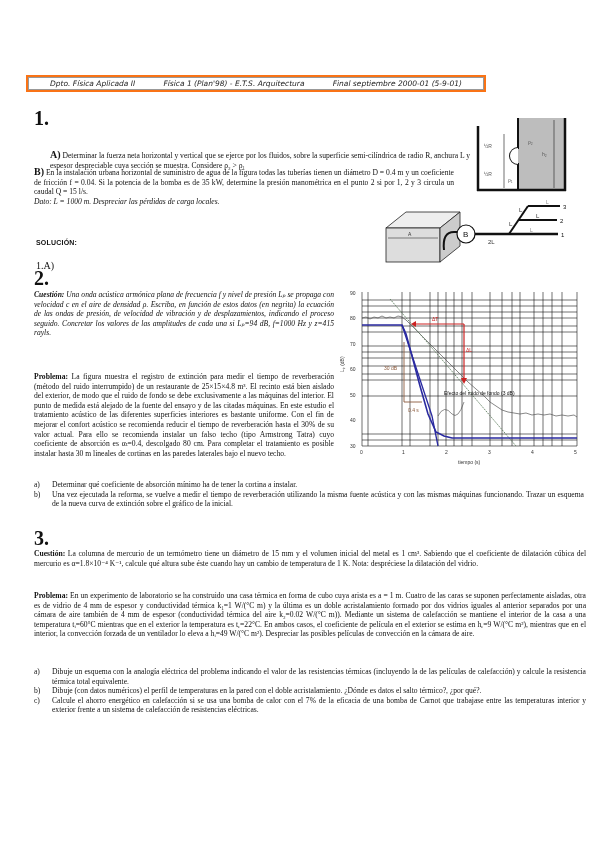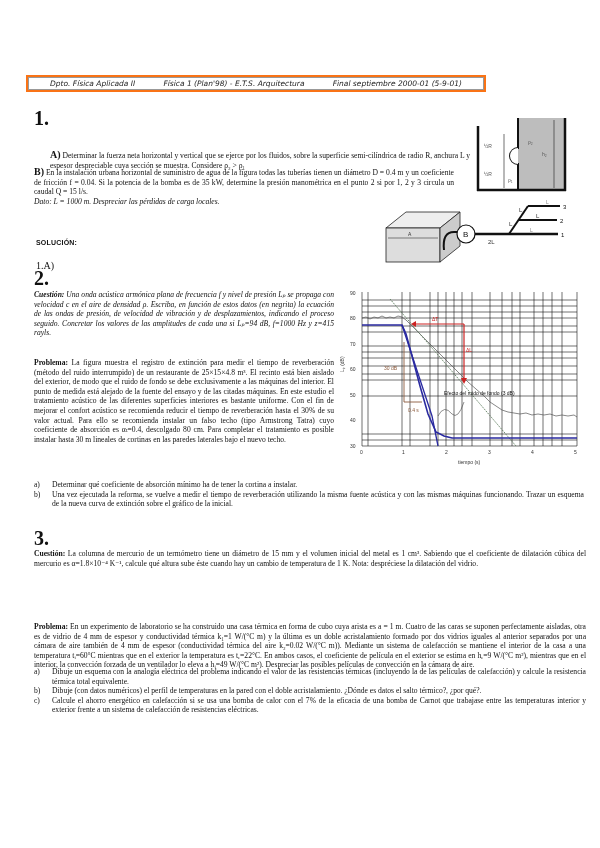--- a/index.html
+++ b/index.html
@@ -83,21 +83,21 @@
 <div class="abs sol" style="left:36px;top:239px;">SOLUCIÓN:</div>
 <div class="abs para" style="left:36px;top:261px;font-size:10px;">1.A)</div>
 
 <div class="abs qnum" style="left:34px;top:268px;">2.</div>
 
 <div class="abs para" style="left:34px;top:290px;width:300px;font-style:italic;">
   <b>Cuestión:</b>
   <span>Una onda acústica armónica plana de frecuencia f y nivel de presión Lₚ se propaga con velocidad c en el aire de densidad ρ. Escriba, en función de estos datos (en negrita) la ecuación de las ondas de presión, de velocidad de vibración y de desplazamientos, indicando el proceso seguido. Concretar los valores de las amplitudes de cada una si Lₚ=94 dB, f=1000 Hz y z=415 rayls.</span>
 </div>
 
-<div class="abs para" style="left:34px;top:358px;width:300px;height:115px;overflow:hidden;">
+<div class="abs para" style="left:34px;top:372px;width:300px;height:115px;overflow:hidden;">
   <b>Problema:</b>
   <span>La figura muestra el registro de extinción para medir el tiempo de reverberación (método del ruido interrumpido) de un restaurante de 25×15×4.8 m³. El recinto está bien aislado del exterior, de modo que el ruido de fondo se debe exclusivamente a las máquinas del interior. El punto de medida está alejado de la fuente del ensayo y de las citadas máquinas. En este estudio el tratamiento acústico de las diferentes superficies interiores es bastante uniforme. Con el fin de mejorar el confort acústico se recomienda reducir el tiempo de reverberación hasta el 30% de su valor actual. Para ello se recomienda instalar un falso techo (tipo Armstrong Tatra) cuyo coeficiente de absorción es αₜ=0.4, descolgado 80 cm. Para completar el tratamiento es posible instalar hasta 30 m lineales de cortinas en las paredes laterales bajo el nuevo techo.</span>
 </div>
 
 <div class="abs para" style="left:34px;top:480px;width:550px;">
   <div class="li">
     <span class="lbl">a)</span>
     <span class="txt">Determinar qué coeficiente de absorción mínimo ha de tener la cortina a instalar.</span>
   </div>
   <div class="li">
@@ -185,21 +185,21 @@
   <path d="M98 130 Q104 118 112 128 Q118 134 124 116" fill="none" stroke="#444" stroke-width="0.6"></path>
 </svg>
 
 <div class="abs qnum" style="left:34px;top:528px;">3.</div>
 
 <div class="abs para" style="left:34px;top:549px;width:552px;">
   <b>Cuestión:</b>
   <span>La columna de mercurio de un termómetro tiene un diámetro de 15 mm y el volumen inicial del metal es 1 cm³. Sabiendo que el coeficiente de dilatación cúbica del mercurio es α=1.8×10⁻⁴ K⁻¹, calcule qué altura sube éste cuando hay un cambio de temperatura de 1 K. Nota: despréciese la dilatación del vidrio.</span>
 </div>
 
-<div class="abs para" style="left:34px;top:622px;width:552px;">
+<div class="abs para" style="left:34px;top:591px;width:552px;">
   <b>Problema:</b>
   <span>En un experimento de laboratorio se ha construido una casa térmica en forma de cubo cuya arista es a = 1 m. Cuatro de las caras se suponen perfectamente aisladas, otra es de vidrio de 4 mm de espesor y conductividad térmica k₁=1 W/(°C m) y la última es un doble acristalamiento formado por dos vidrios iguales al anterior separados por una cámara de aire también de 4 mm de espesor (conductividad térmica del aire k₂=0.02 W/(°C m)). Mediante un sistema de calefacción se mantiene el interior de la casa a una temperatura tᵢ=60°C mientras que en el exterior la temperatura es tₑ=22°C. En ambos casos, el coeficiente de película en el exterior se estima en hₑ=9 W/(°C m²), mientras que en el interior, la convección forzada de un ventilador lo eleva a hᵢ=49 W/(°C m²). Despreciar las posibles películas de convección en la cámara de aire.</span>
 </div>
 
 <div class="abs para" style="left:34px;top:667px;width:552px;">
   <div class="li">
     <span class="lbl">a)</span>
     <span class="txt">Dibuje un esquema con la analogía eléctrica del problema indicando el valor de las resistencias térmicas (incluyendo la de las películas de calefacción) y calcule la resistencia térmica total equivalente.</span>
   </div>
   <div class="li">

